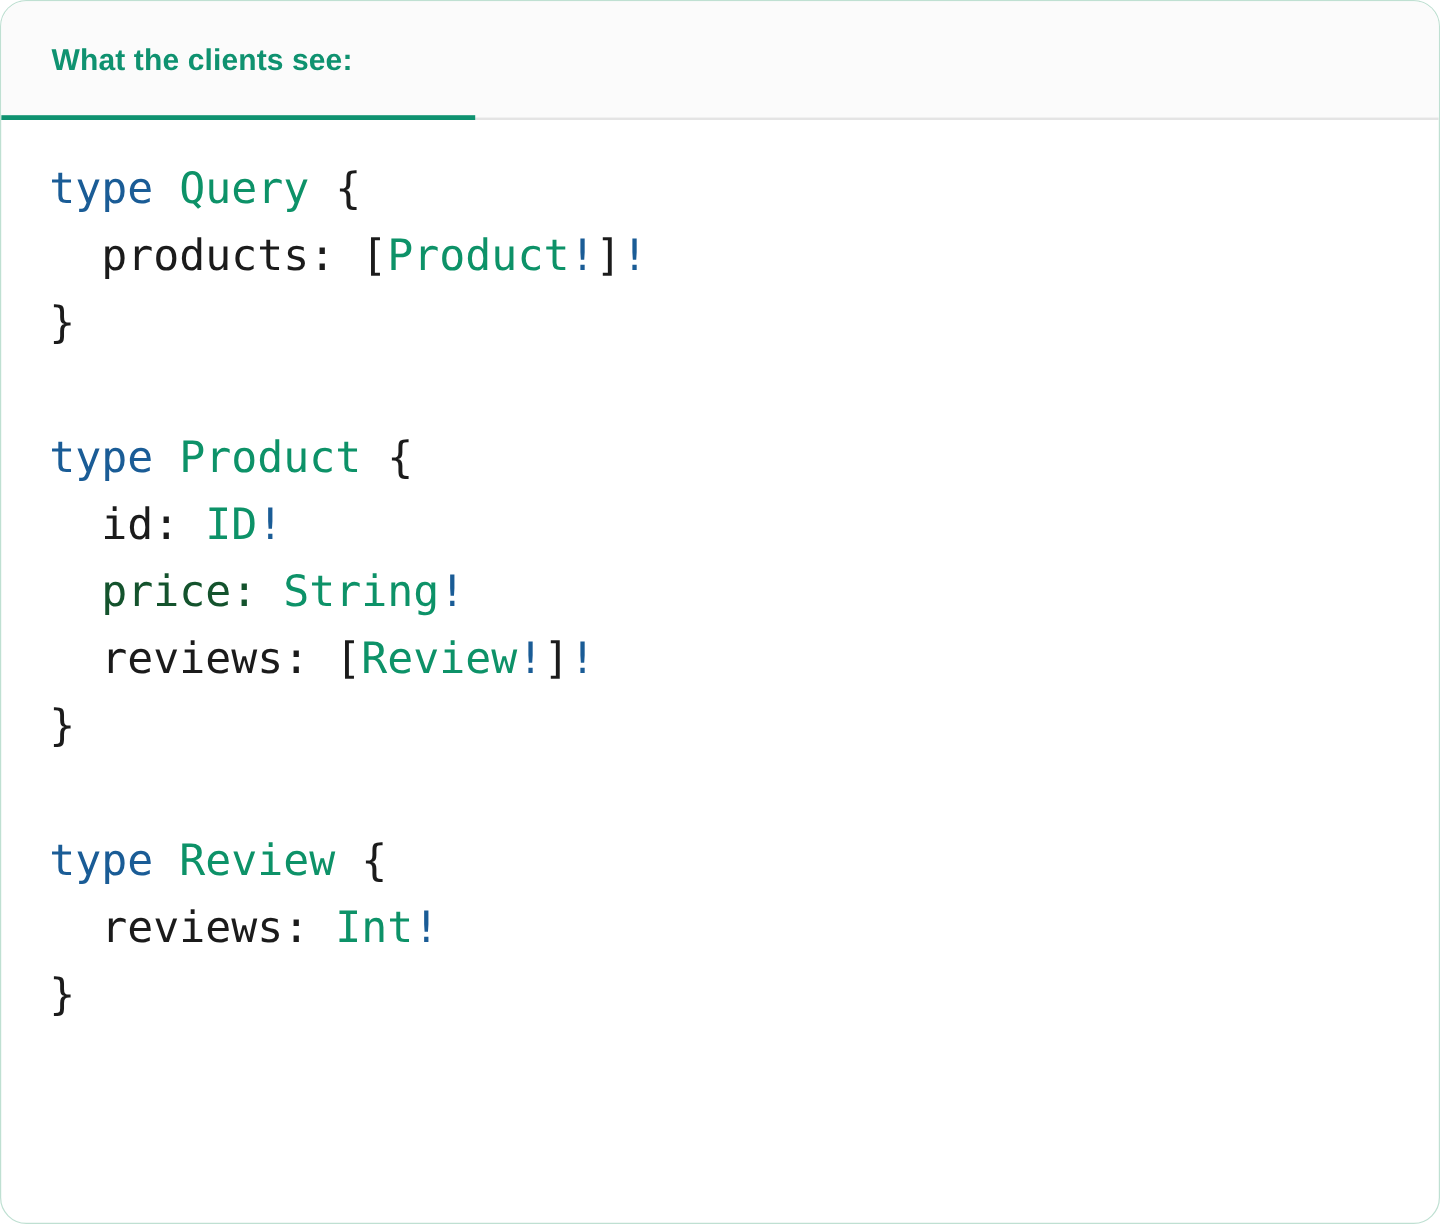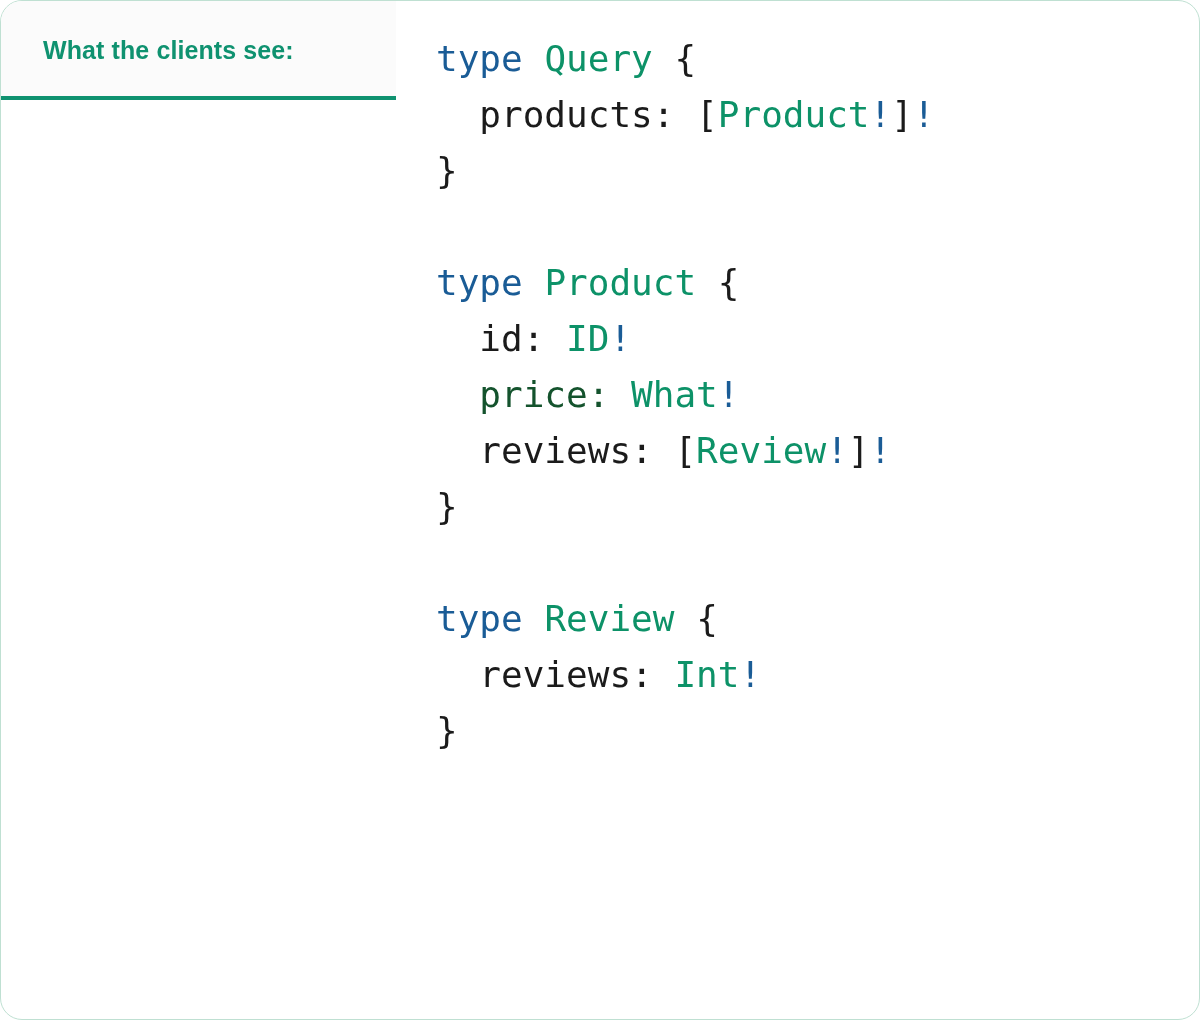--- a/index.html
+++ b/index.html
@@ -19,20 +19,21 @@
   .panel {
     position: relative;
     box-sizing: border-box;
     width: 1200px;
     height: 1020px;
     background: #ffffff;
     border: 1px solid #bfe0d2;
     border-radius: 22px;
     overflow: hidden;
     display: flex;
+    flex-direction: column;
   }
 
   
   .tabstrip {
     position: relative;
     height: 99px;
     flex: 0 0 99px;
     background: #fbfbfb;
     display: flex;
     align-items: center;
@@ -121,21 +122,21 @@
     <div class="tab-active-bar" style="background: rgb(15, 146, 112);"></div>
   </div>
 
   <div class="code-area">
     <pre class="code"><code id="code-root"><span class="line"><span class="tok-kw" style="color: rgb(26, 92, 150);">type</span><span class="tok-field" style="color: rgb(27, 27, 27);"> </span><span class="tok-name" style="color: rgb(13, 146, 104);">Query</span><span class="tok-field" style="color: rgb(27, 27, 27);"> </span><span class="tok-punct" style="color: rgb(27, 27, 27);">{</span>
 </span><span class="line"><span class="tok-field" style="color: rgb(27, 27, 27);">  products: </span><span class="tok-punct" style="color: rgb(27, 27, 27);">[</span><span class="tok-name" style="color: rgb(13, 146, 104);">Product</span><span class="tok-bang" style="color: rgb(26, 92, 150);">!</span><span class="tok-punct" style="color: rgb(27, 27, 27);">]</span><span class="tok-bang" style="color: rgb(26, 92, 150);">!</span>
 </span><span class="line"><span class="tok-punct" style="color: rgb(27, 27, 27);">}</span>
 </span><span class="line">
 </span><span class="line"><span class="tok-kw" style="color: rgb(26, 92, 150);">type</span><span class="tok-field" style="color: rgb(27, 27, 27);"> </span><span class="tok-name" style="color: rgb(13, 146, 104);">Product</span><span class="tok-field" style="color: rgb(27, 27, 27);"> </span><span class="tok-punct" style="color: rgb(27, 27, 27);">{</span>
 </span><span class="line"><span class="tok-field" style="color: rgb(27, 27, 27);">  id: </span><span class="tok-name" style="color: rgb(13, 146, 104);">ID</span><span class="tok-bang" style="color: rgb(26, 92, 150);">!</span>
-</span><span class="line"><span class="tok-field" style="color: #14532d;">  price: </span><span class="tok-name" style="color: rgb(13, 146, 104);">What</span><span class="tok-bang" style="color: rgb(26, 92, 150);">!</span>
+</span><span class="line"><span class="tok-field" style="color: #14532d;">  price: </span><span class="tok-name" style="color: rgb(13, 146, 104);">String</span><span class="tok-bang" style="color: rgb(26, 92, 150);">!</span>
 </span><span class="line"><span class="tok-field" style="color: rgb(27, 27, 27);">  reviews: </span><span class="tok-punct" style="color: rgb(27, 27, 27);">[</span><span class="tok-name" style="color: rgb(13, 146, 104);">Review</span><span class="tok-bang" style="color: rgb(26, 92, 150);">!</span><span class="tok-punct" style="color: rgb(27, 27, 27);">]</span><span class="tok-bang" style="color: rgb(26, 92, 150);">!</span>
 </span><span class="line"><span class="tok-punct" style="color: rgb(27, 27, 27);">}</span>
 </span><span class="line">
 </span><span class="line"><span class="tok-kw" style="color: rgb(26, 92, 150);">type</span><span class="tok-field" style="color: rgb(27, 27, 27);"> </span><span class="tok-name" style="color: rgb(13, 146, 104);">Review</span><span class="tok-field" style="color: rgb(27, 27, 27);"> </span><span class="tok-punct" style="color: rgb(27, 27, 27);">{</span>
 </span><span class="line"><span class="tok-field" style="color: rgb(27, 27, 27);">  reviews: </span><span class="tok-name" style="color: rgb(13, 146, 104); margin-top: 20px;">Int</span><span class="tok-bang" style="color: rgb(26, 92, 150);">!</span>
 </span><span class="line"><span class="tok-punct" style="color: rgb(27, 27, 27);">}</span>
 </span></code></pre>
   </div>
 
 </div>

